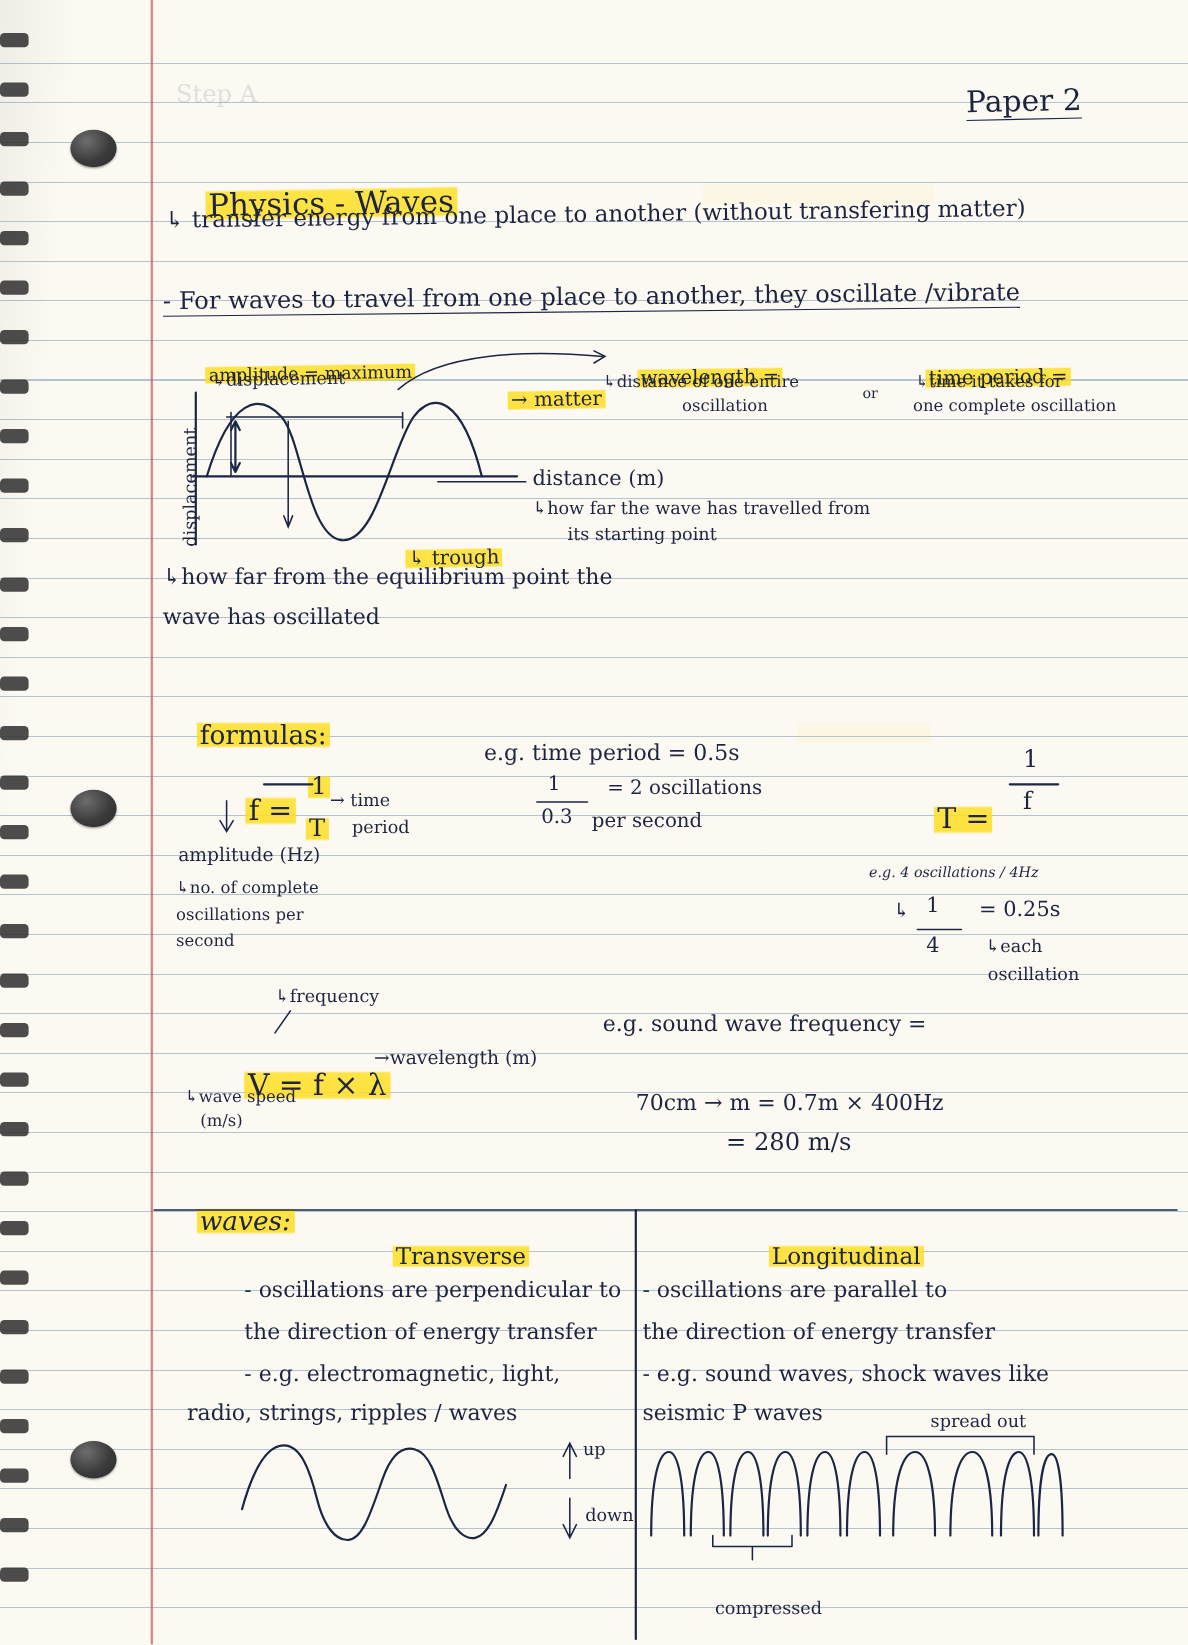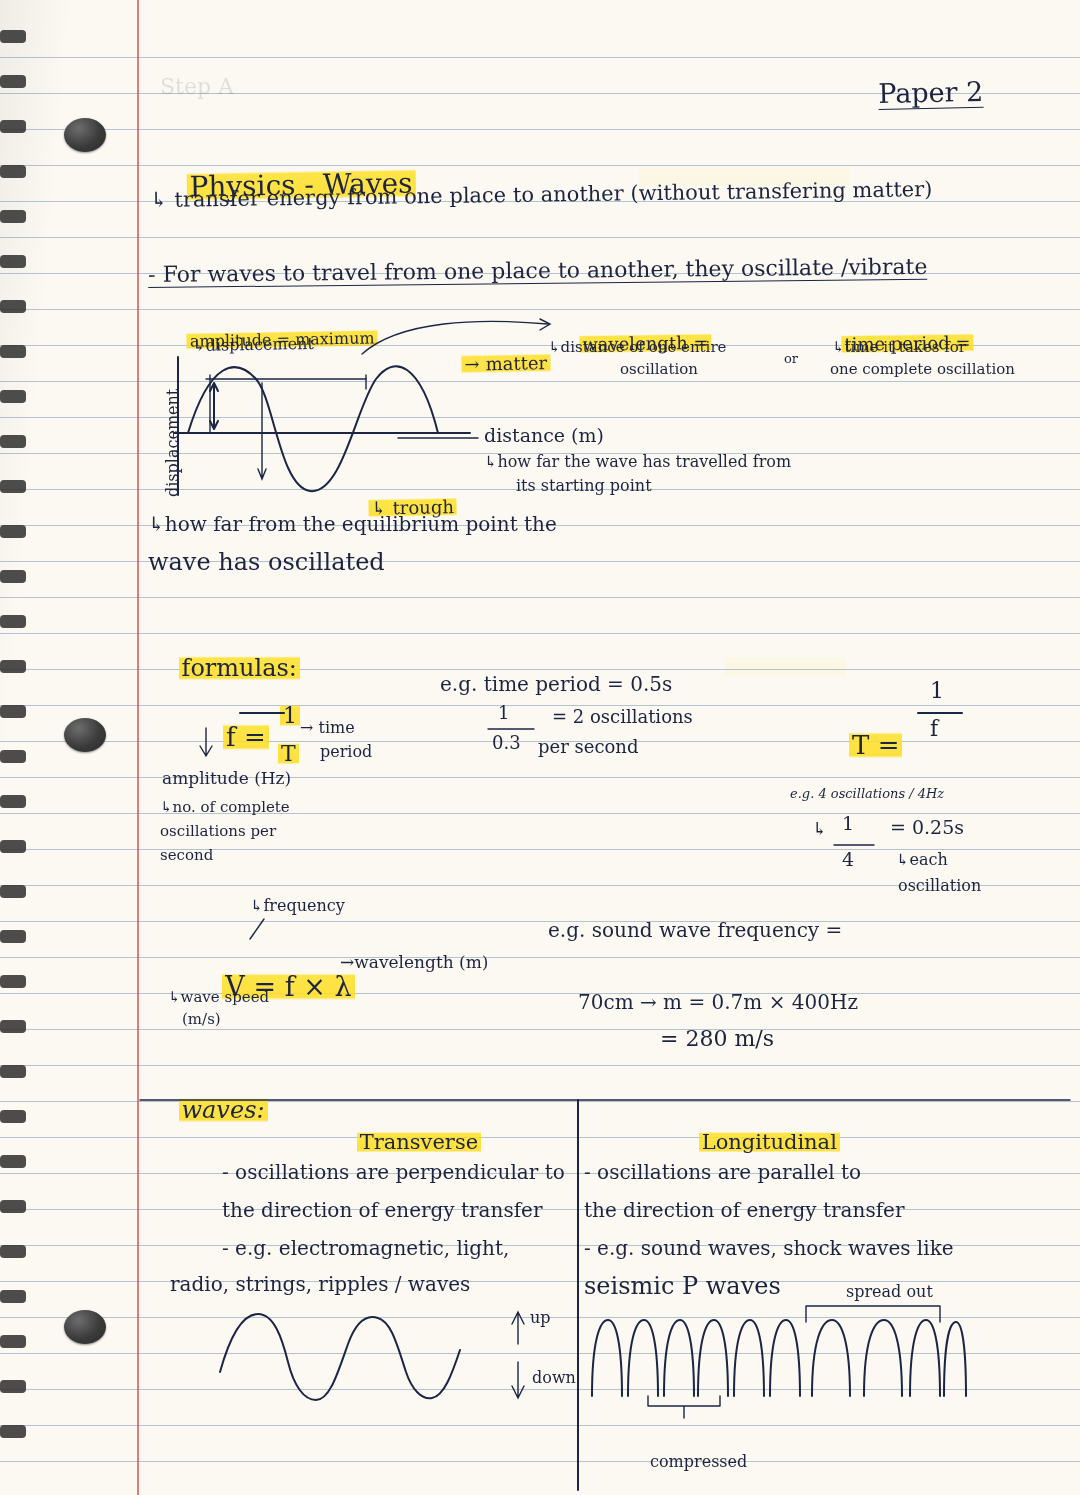--- a/index.html
+++ b/index.html
@@ -172,21 +172,21 @@
   <div class="hw small" style="left:830px;top:360px;font-size:15px;">one complete oscillation</div>
 
   <svg style="left:398px;top:432px;width:90px;height:12px;">
     <path class="stroke-thin" d="M0,6 L80,6"></path>
   </svg>
   <div class="hw" style="left:484px;top:424px;font-size:19px;">distance (m)</div>
   <div class="hw small" style="left:484px;top:452px;font-size:16px;">↳how far the wave has travelled from</div>
   <div class="hw small" style="left:516px;top:476px;font-size:16px;">its starting point</div>
 
   <div class="hw med" style="left:148px;top:512px;font-size:20px;">↳how far from the equilibrium point the</div>
-  <div class="hw med" style="left:148px;top:548px;font-size:24px;">wave has oscillated</div>
+  <div class="hw med" style="left:148px;top:548px;font-size:20px;">wave has oscillated</div>
 
   <div class="hw" style="left:148px;top:626px;font-size:24px;">
     <span class="hi">formulas:</span>
   </div>
 
   <div class="hw" style="left:190px;top:692px;font-size:26px;">
     <span class="hi">f =</span>
   </div>
   <div class="hw" style="left:252px;top:678px;font-size:22px;">
     <span class="hi">1</span>
@@ -270,21 +270,21 @@
   </div>
 
   <div class="hw" style="left:222px;top:1160px;font-size:20px;">- oscillations are perpendicular to</div>
   <div class="hw" style="left:222px;top:1198px;font-size:20px;">the direction of energy transfer</div>
   <div class="hw" style="left:584px;top:1160px;font-size:20px;">- oscillations are parallel to</div>
   <div class="hw" style="left:584px;top:1198px;font-size:20px;">the direction of energy transfer</div>
 
   <div class="hw" style="left:222px;top:1236px;font-size:20px;">- e.g. electromagnetic, light,</div>
   <div class="hw" style="left:170px;top:1272px;font-size:20px;">radio, strings, ripples / waves</div>
   <div class="hw" style="left:584px;top:1236px;font-size:20px;">- e.g. sound waves, shock waves like</div>
-  <div class="hw" style="left:584px;top:1272px;font-size:24px;">seismic P waves</div>
+  <div class="hw" style="left:584px;top:1272px;font-size:20px;">seismic P waves</div>
 
   <svg style="left:216px;top:1300px;width:260px;height:110px;">
     <path class="stroke" d="M4,72 C14,36 26,14 42,14 C58,14 66,38 72,62 C78,86 88,100 100,100 C114,100 122,72 132,44 C140,22 150,14 162,18 C176,22 182,48 190,72 C196,90 206,100 216,98 C228,96 236,74 244,50"></path>
   </svg>
   <svg style="left:506px;top:1310px;width:40px;height:96px;">
     <path class="stroke-thin" d="M12,34 L12,4 M6,14 L12,2 L18,14"></path>
     <path class="stroke-thin" d="M12,52 L12,86 M6,76 L12,88 L18,76"></path>
   </svg>
   <div class="hw small" style="left:530px;top:1308px;font-size:16px;">up</div>
   <div class="hw small" style="left:532px;top:1368px;font-size:16px;">down</div>

